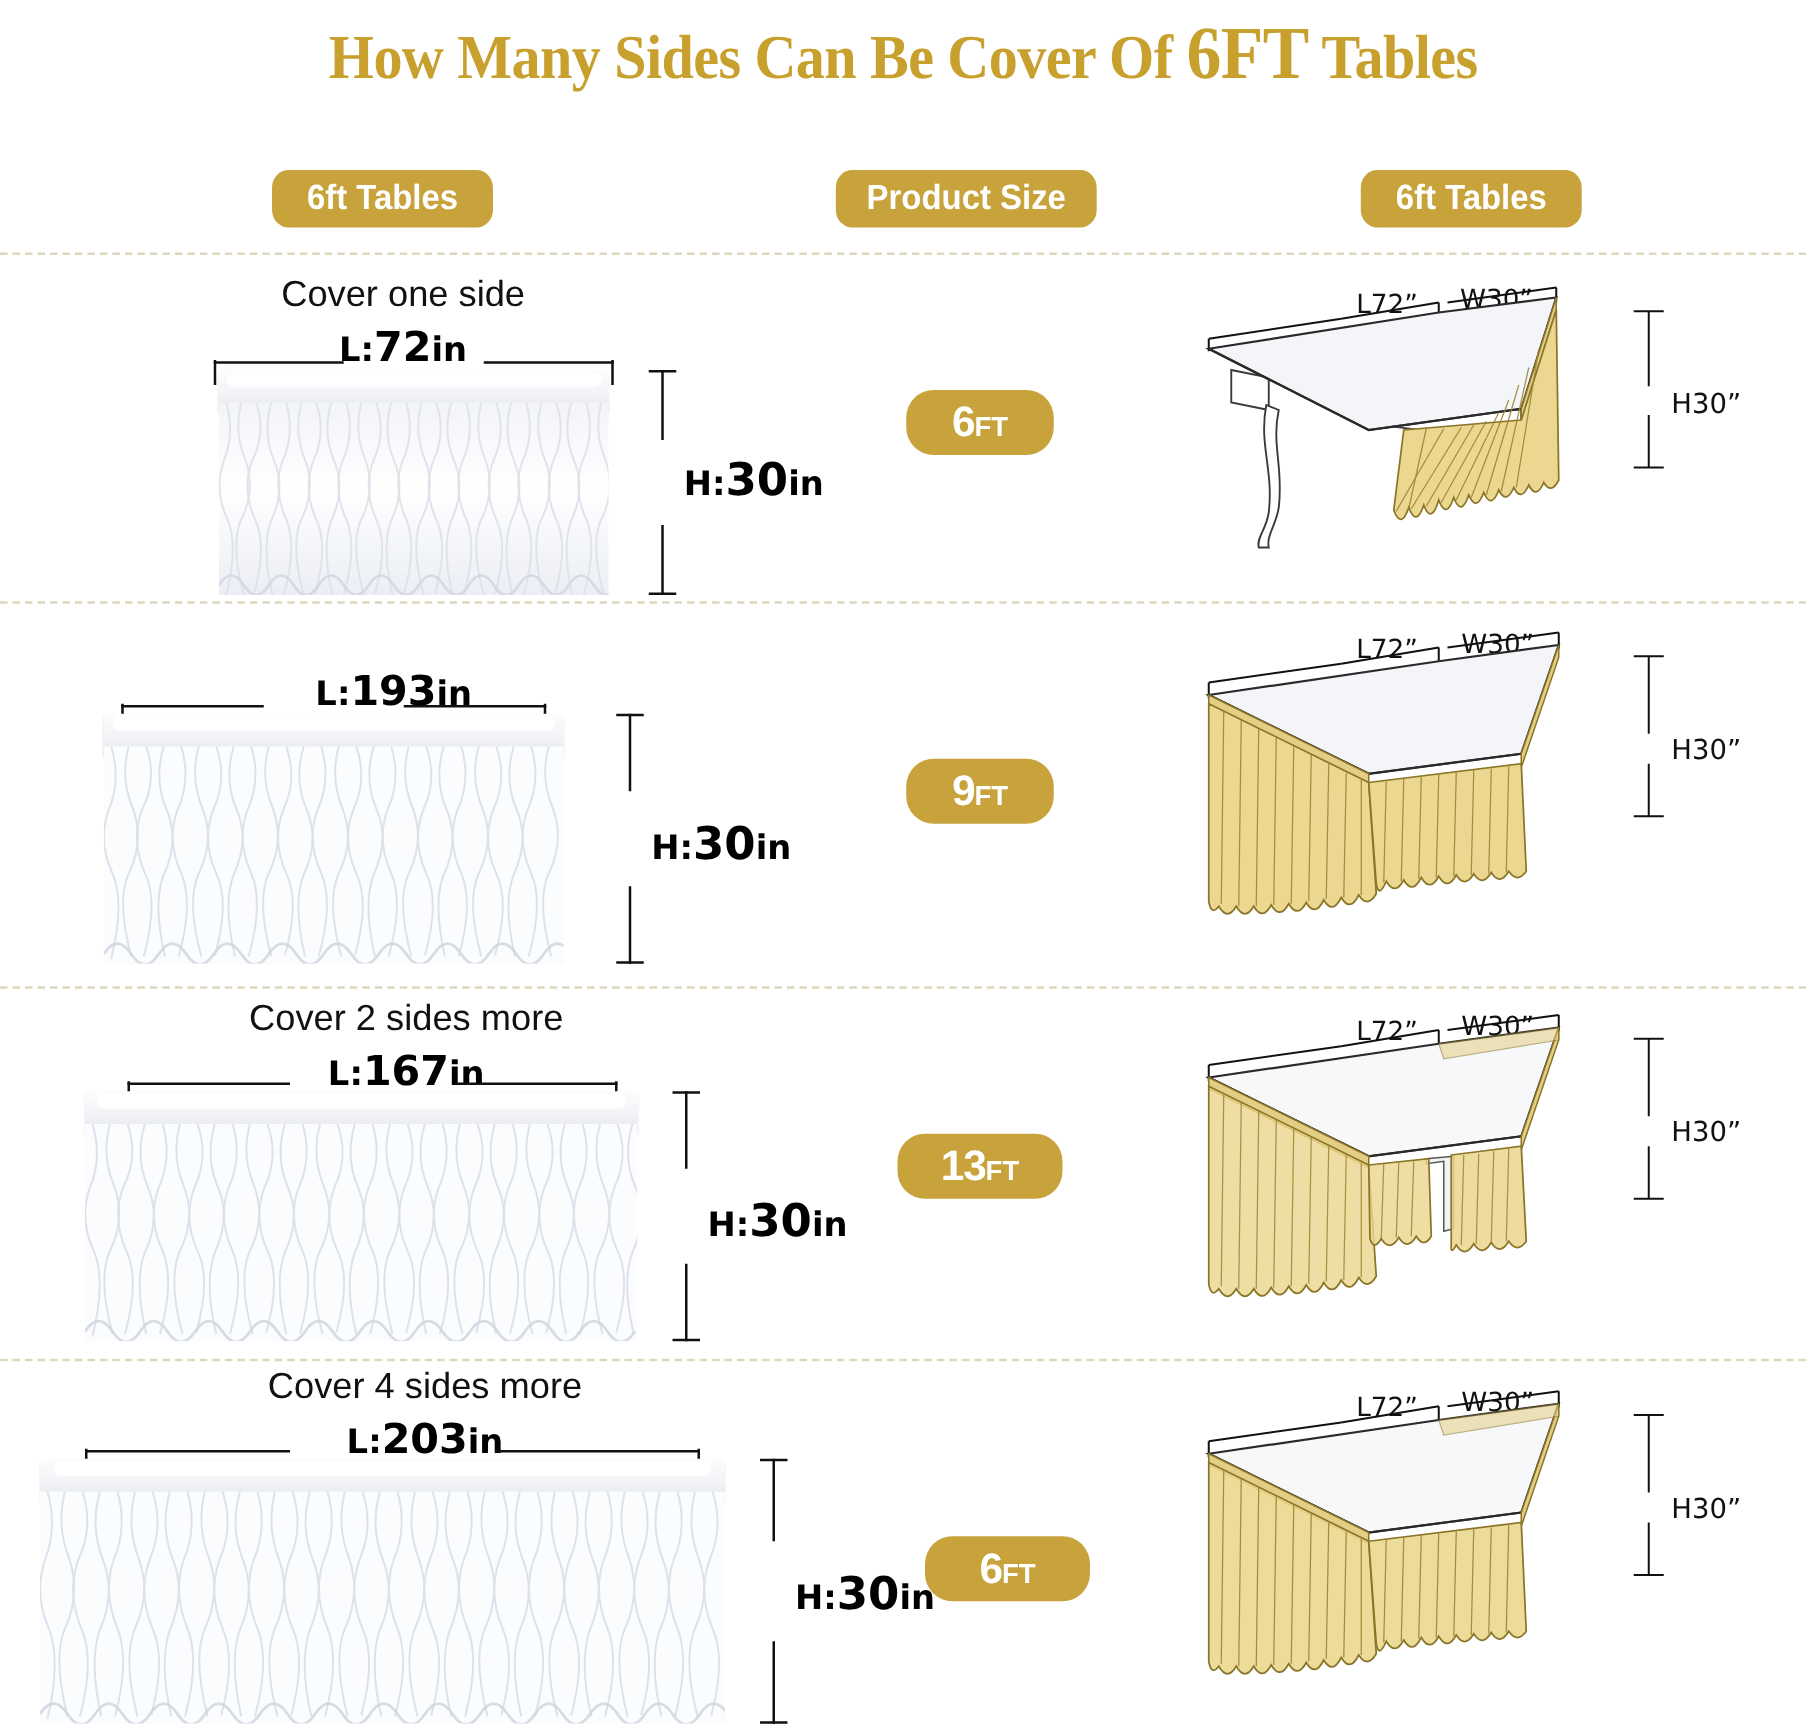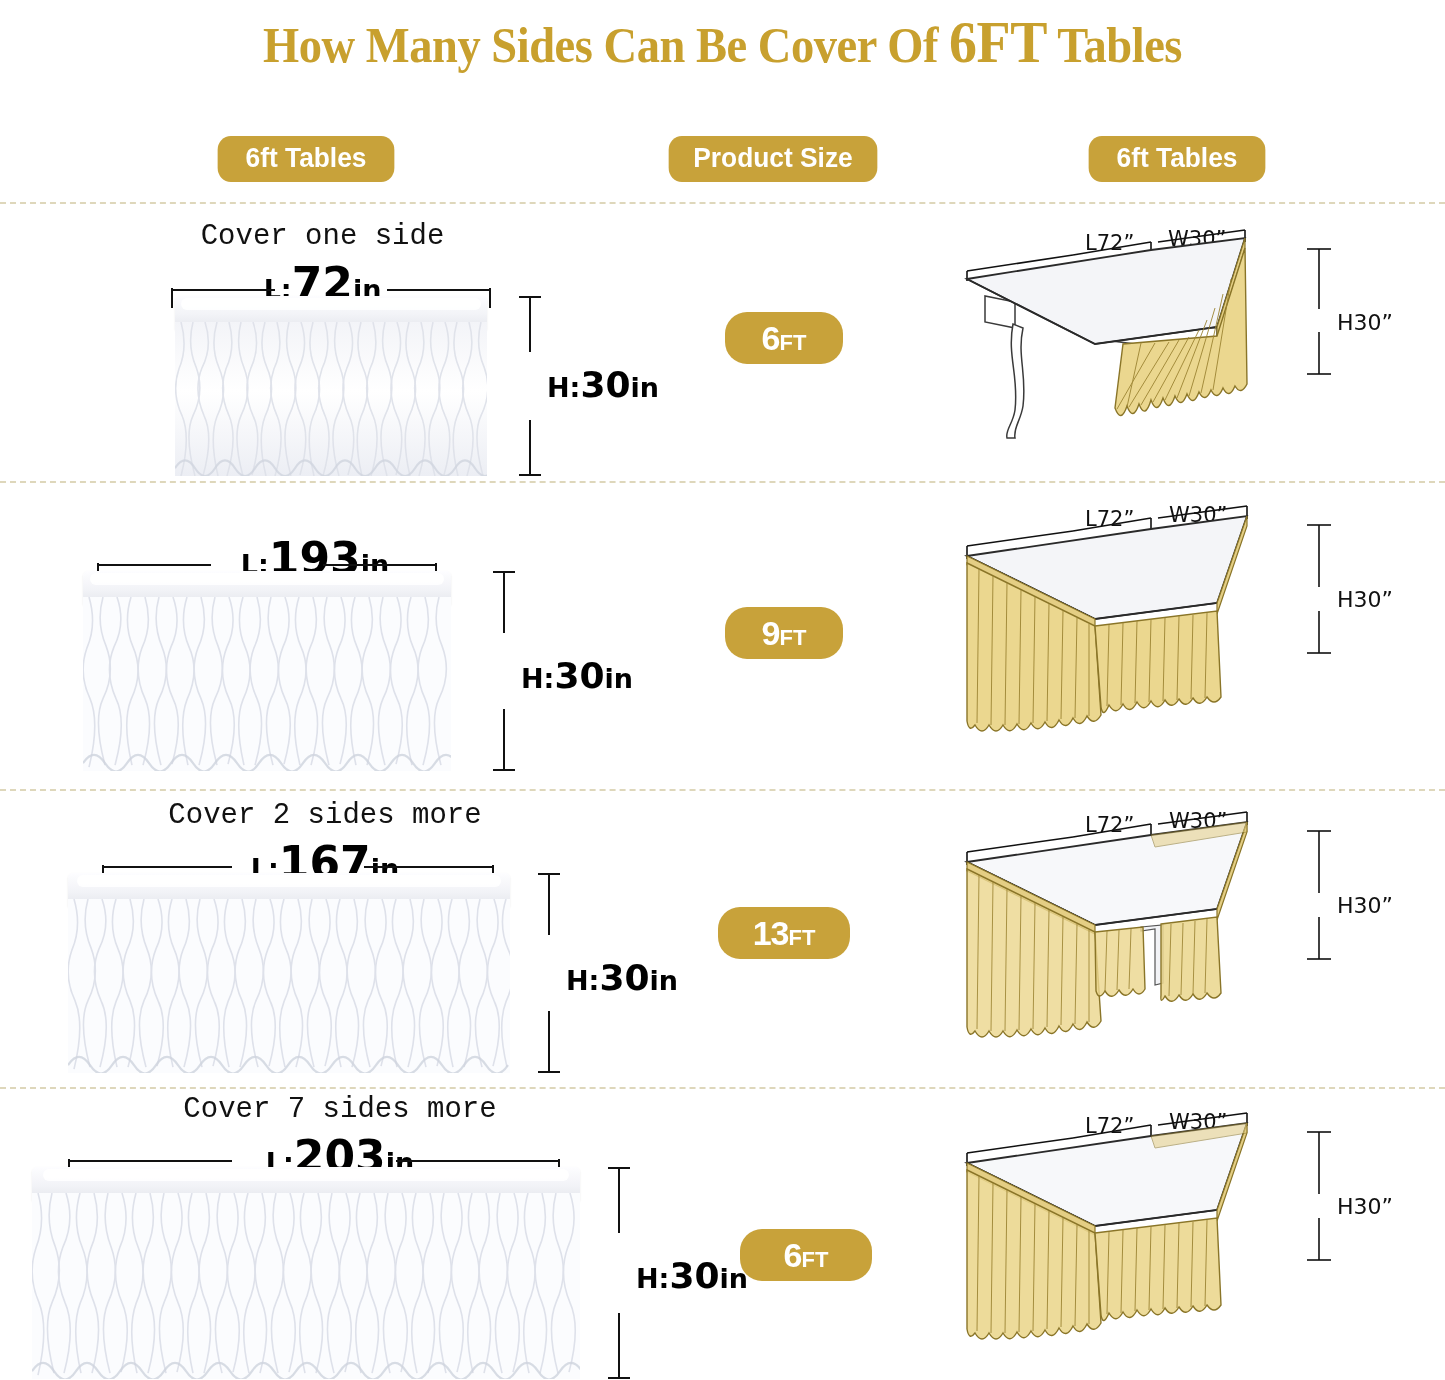--- a/index.html
+++ b/index.html
@@ -49,29 +49,29 @@
     border-top: 2px dashed #DED7BB;
   }
 
   
   .row { position: absolute; left: 0; width: 1445px; }
 
   
   .left-cell { position: absolute; }
   .caption {
     position: absolute; width: 100%; text-align: center;
-    font-size: 29px; color: #111; font-family: Liberation Mono, monospace;
+    font-size: 29px; color: #111; font-family: Liberation Sans, sans-serif;
     white-space: nowrap;
   }
   .len-label {
     position: absolute; text-align: center; white-space: nowrap;
     font-size: 27px; color: #000; font-family: "DejaVu Sans", sans-serif;
     font-weight: 600;
   }
-  .len-label .num { font-size: 44px; font-weight: bold; }
+  .len-label .num { font-size: 33px; font-weight: bold; }
 
   
   .hbracket { position: absolute; height: 20px; }
   .hbracket .tick {
     position: absolute; top: 0; width: 2px; height: 20px; background: #111;
   }
   .hbracket .tick.l { left: 0; }
   .hbracket .tick.r { right: 0; }
   .hbracket .barL, .hbracket .barR {
     position: absolute; top: 1px; height: 2px; background: #111;
@@ -540,21 +540,21 @@
             <path d="M164 123 L162 183"></path>
             <path d="M176 122 L174 182"></path>
         </g>
       </svg>
     </div>
   </div>
 
   <div class="row" id="row-3" style="top:1087px;height:293px">
 
     <div class="left-cell" style="left:10px;top:4px;width:660px;height:289px">
-      <div class="caption" style="top:2px">Cover 7 sides more</div>
+      <div class="caption" style="top:2px">Cover 4 sides more</div>
       <div class="len-label" style="top:40px;left:0;width:660px">
         <span>L:</span><span class="num">203</span><span>in</span>
       </div>
       <div class="hbracket" style="left:58px;top:68px;width:492px">
         <div class="tick l"></div>
           <div class="tick r"></div>
         <div class="barL" style="left:0;width:164px"></div>
         <div class="barR" style="right:0;width:164px"></div>
       </div>
 

